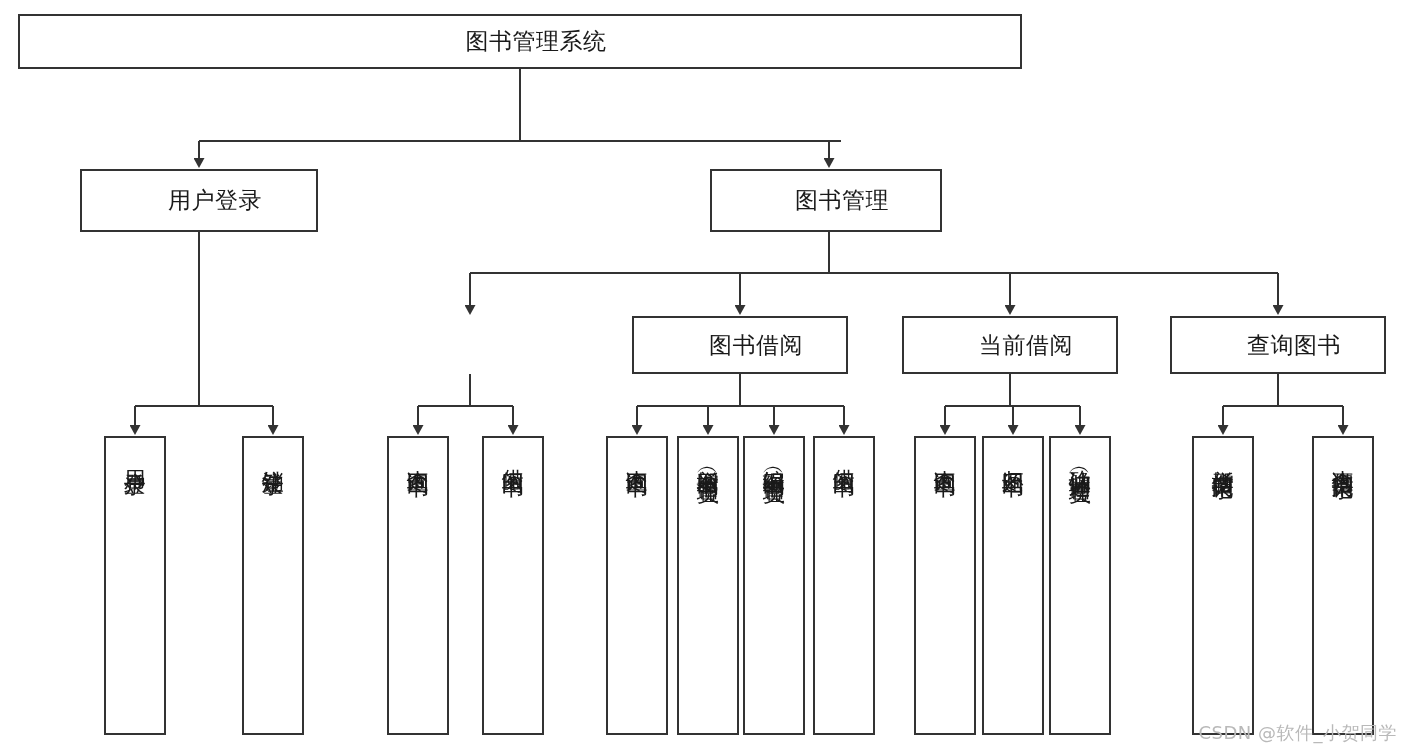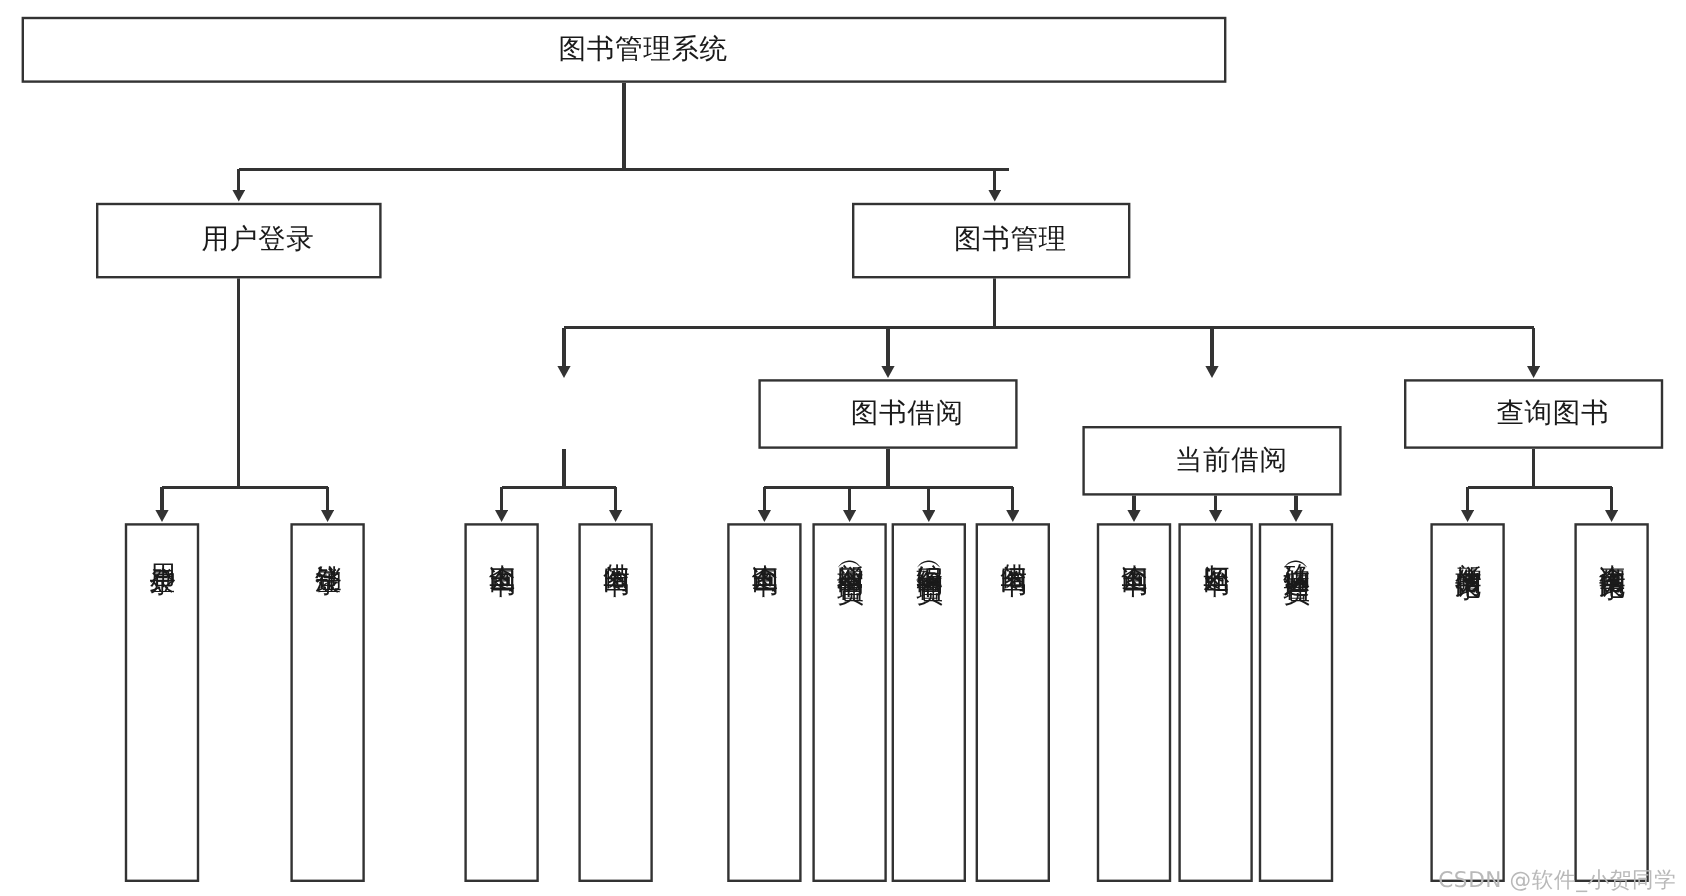--- a/index.html
+++ b/index.html
@@ -131,21 +131,21 @@
   <div class="node horiz" id="node-l2-0" style="left: 80px; top: 169px; width: 238px; height: 63px;">
     <span class="node-label">用户登录</span>
   </div>
   <div class="node horiz" id="node-l2-1" style="left: 710px; top: 169px; width: 232px; height: 63px;">
     <span class="node-label">图书管理</span>
   </div>
 
   <div class="node horiz" id="node-l3-1" style="left: 632px; top: 316px; width: 216px; height: 58px;">
     <span class="node-label">图书借阅</span>
   </div>
-  <div class="node horiz" id="node-l3-2" style="left: 902px; top: 316px; width: 216px; height: 58px; margin-top: 39px;">
+  <div class="node horiz" id="node-l3-2" style="left: 902px; top: 316px; width: 216px; height: 58px;">
     <span class="node-label">当前借阅</span>
   </div>
   <div class="node horiz" id="node-l3-3" style="left: 1170px; top: 316px; width: 216px; height: 58px;">
     <span class="node-label">查询图书</span>
   </div>
 
   <div class="node vert" id="node-leaf-0" style="left: 104px; top: 436px; width: 62px; height: 299px;">
     <span class="node-label">用户登录</span>
   </div>
   <div class="node vert" id="node-leaf-1" style="left: 242px; top: 436px; width: 62px; height: 299px;">

